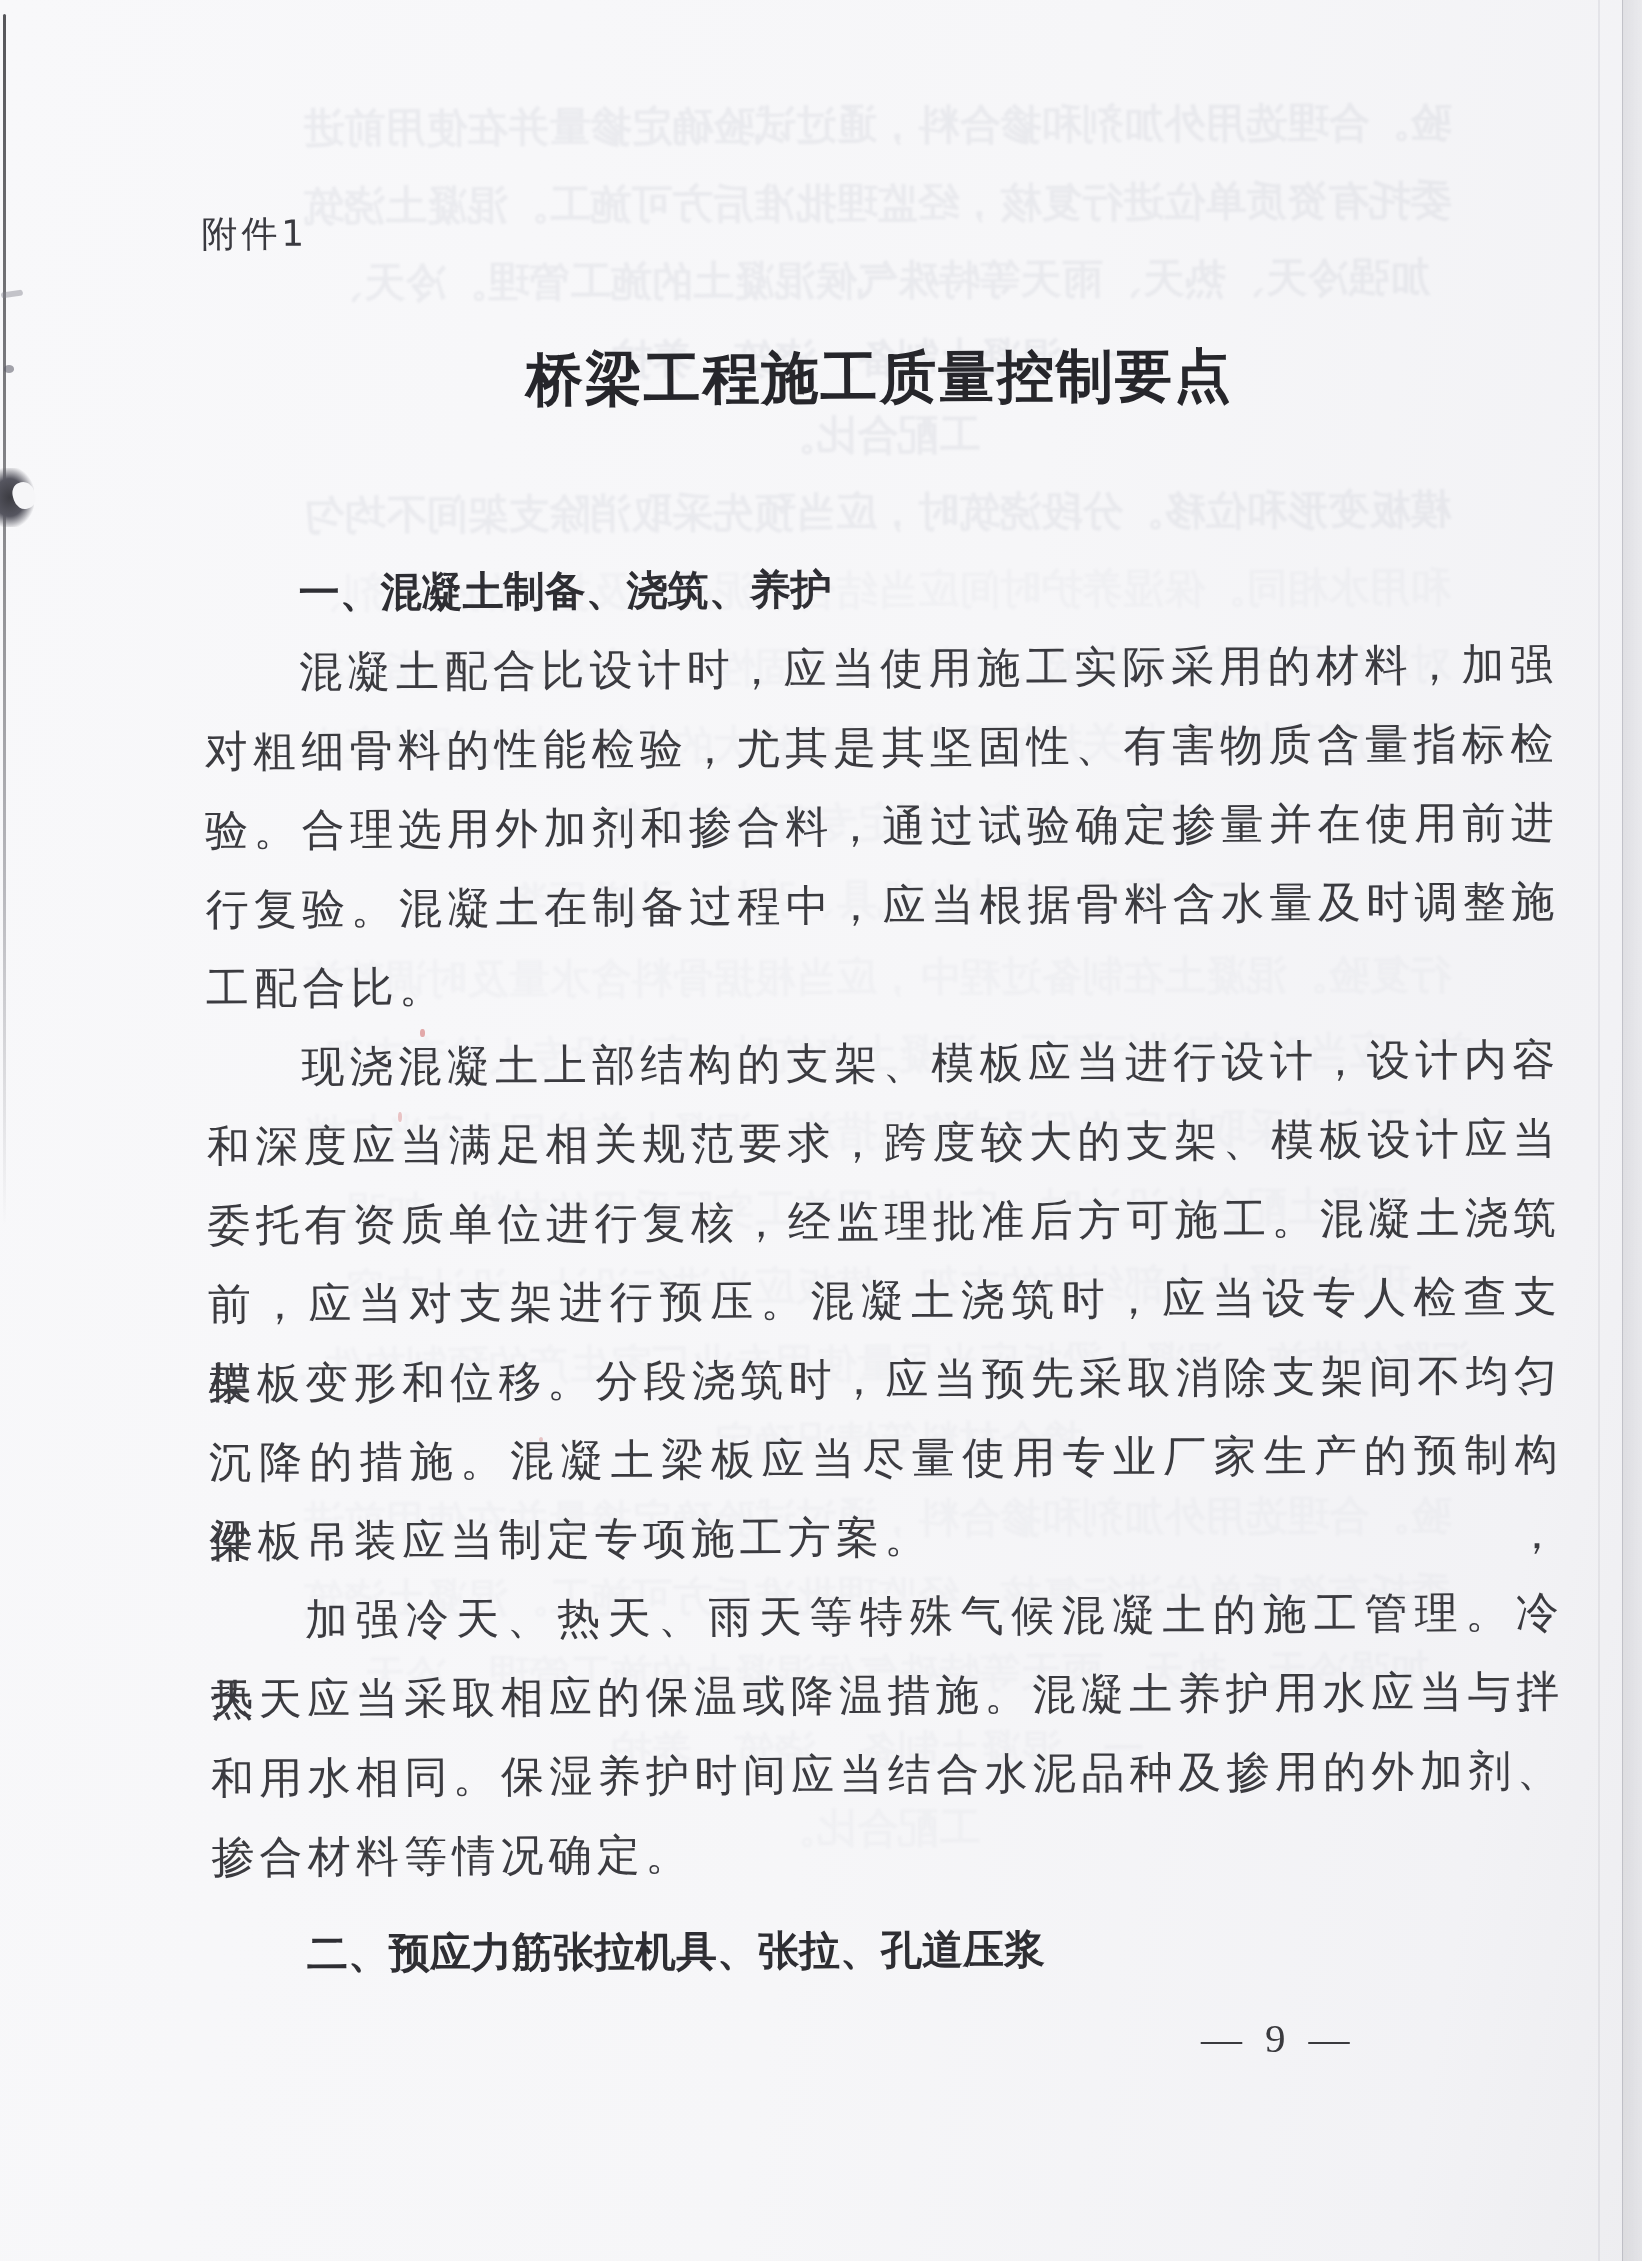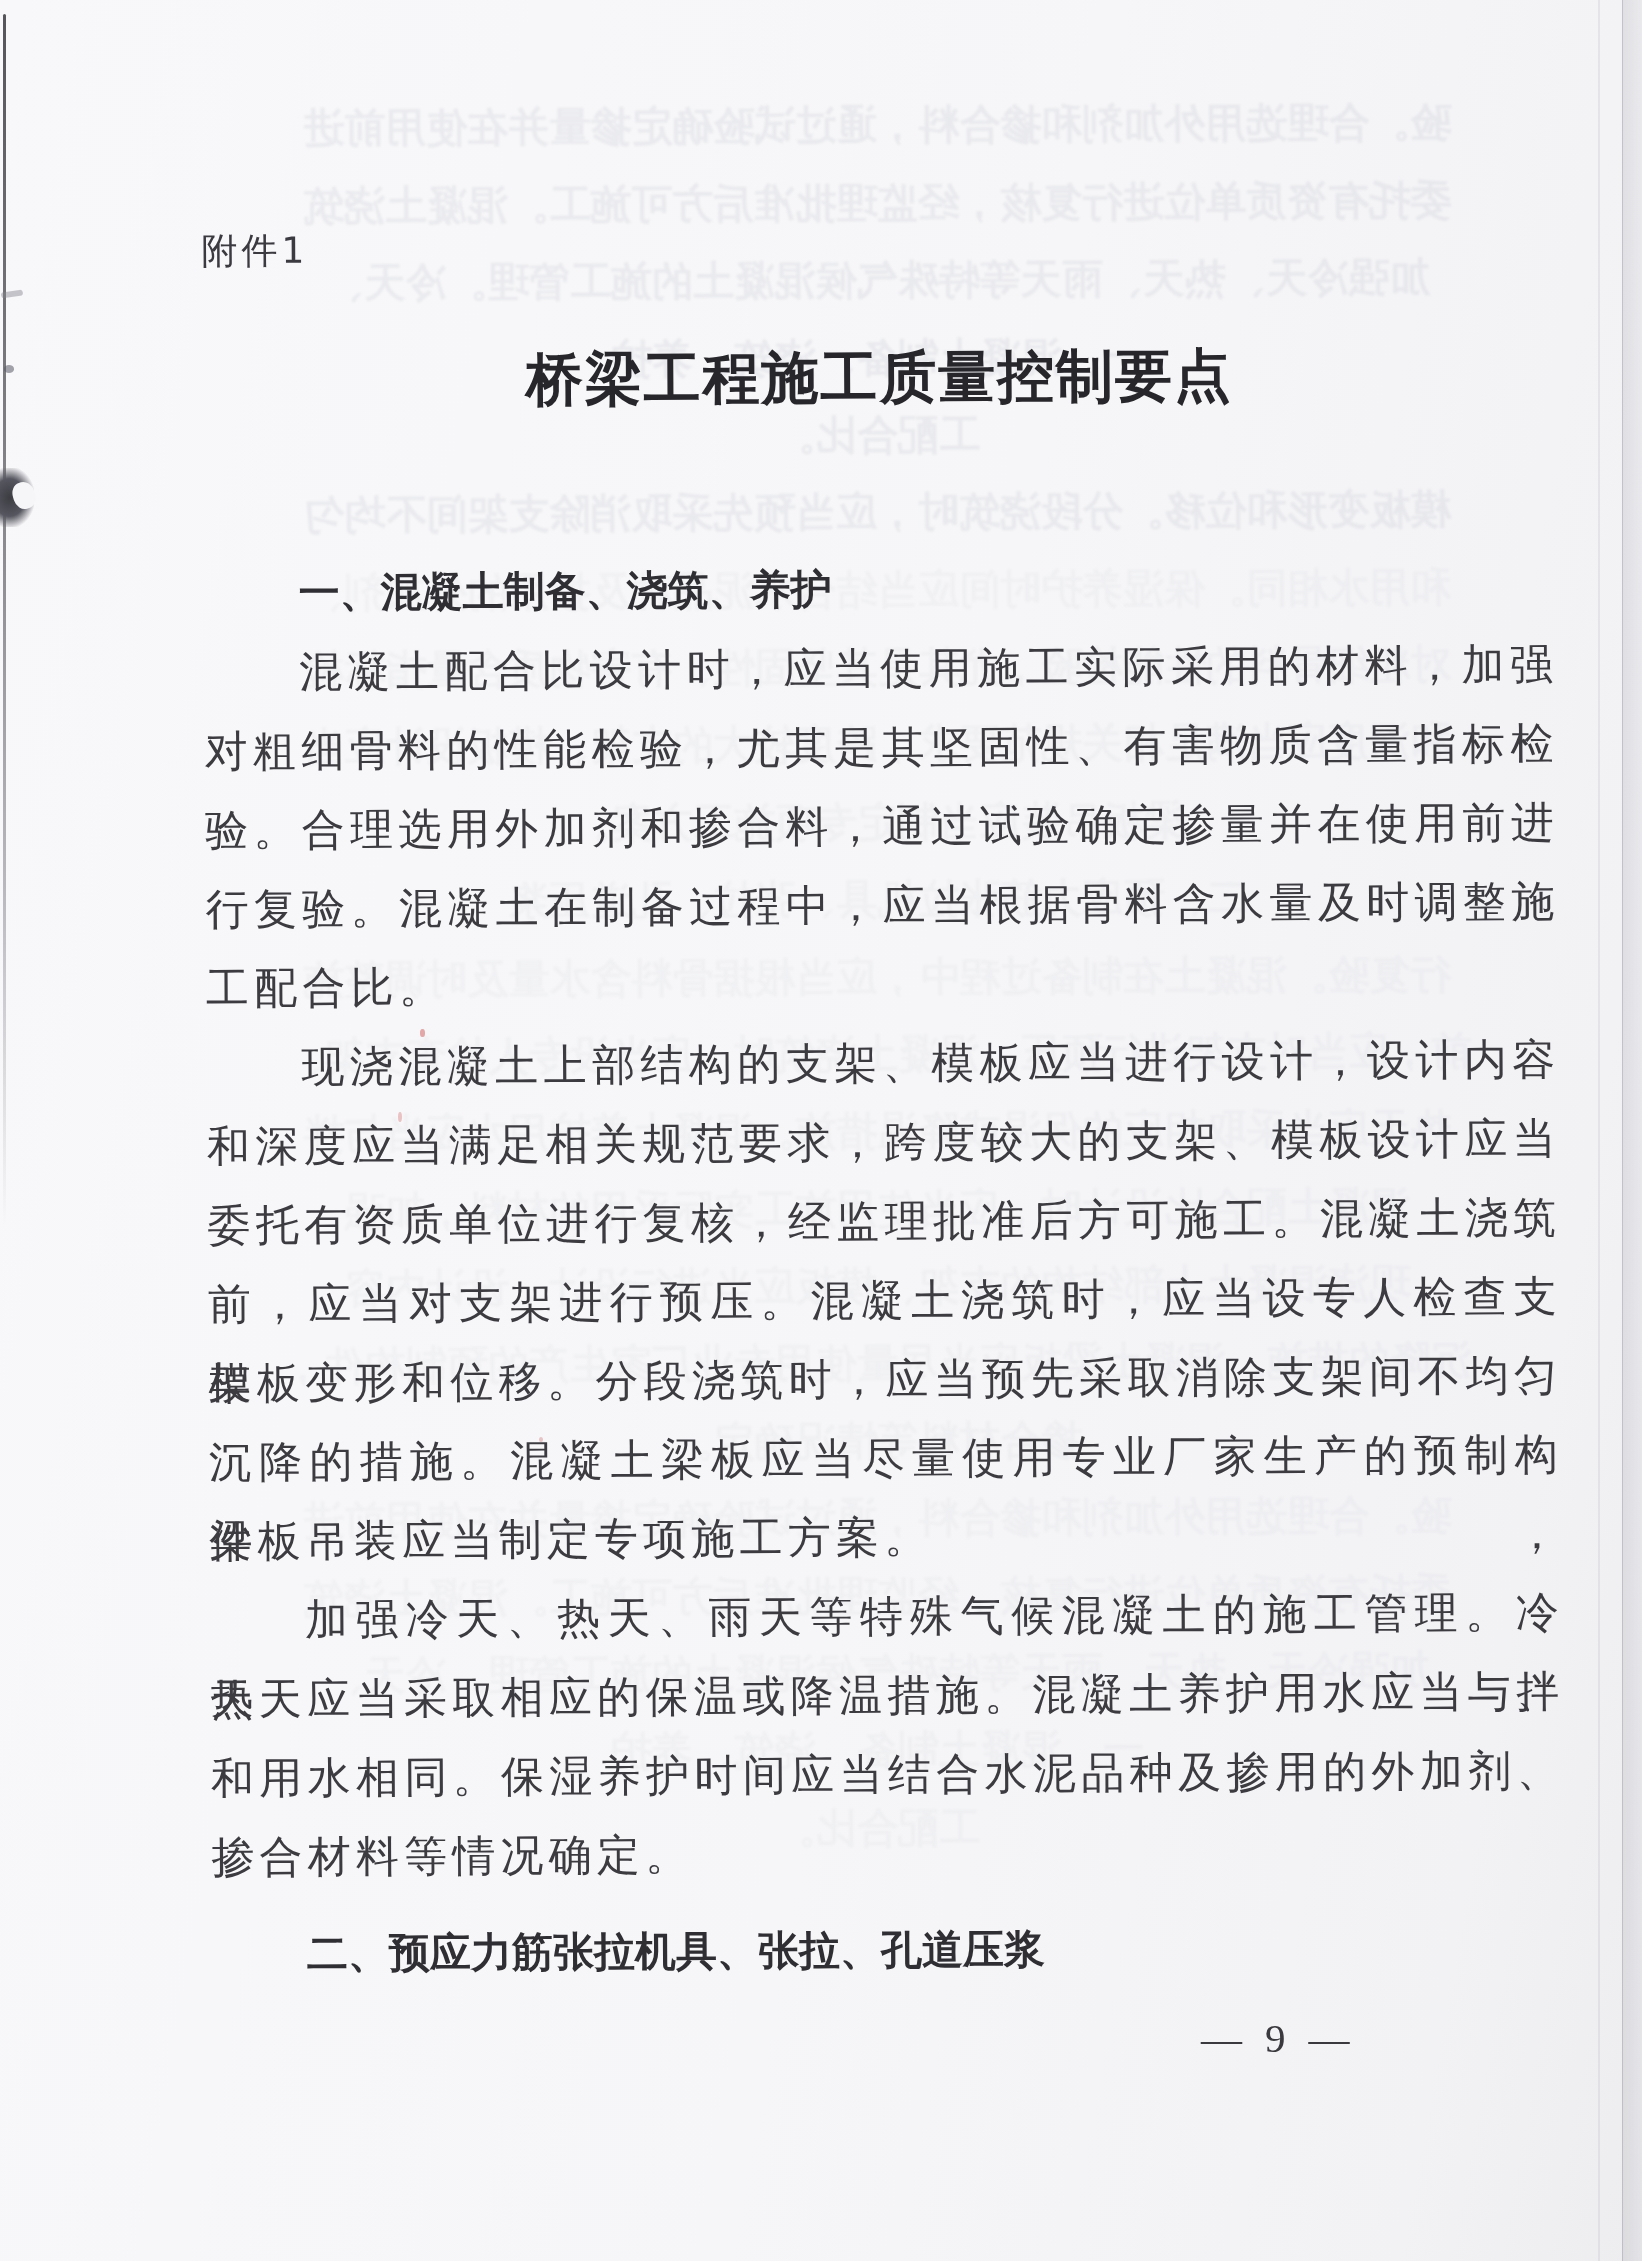--- a/index.html
+++ b/index.html
@@ -50,21 +50,21 @@
     transform:scaleX(-1) rotate(.3deg);filter:blur(1.3px);
     white-space:nowrap;overflow:hidden;text-align:center;
   }
   
   .content{
     position:absolute;left:200px;top:0;width:1354px;height:2261px;
     transform:rotate(-0.35deg);transform-origin:50% 0;
     color:#3b3b40;
   }
   .attachment{
-    position:absolute;left:0;top:223px;
+    position:absolute;left:0;top:206px;
     font-family:"DejaVu Sans","Liberation Sans",sans-serif;
     font-size:36px;letter-spacing:3.9px;color:#3a3a40;
   }
   .title{
     position:absolute;left:0;top:340px;width:100%;margin:0;
     text-align:center;font-family:"Liberation Serif","DejaVu Serif",serif;
     font-weight:700;font-size:57px;letter-spacing:1.9px;color:#26262b;
   }
   .doc-body{position:absolute;left:0;top:550px;width:100%;}
   .section-heading{

